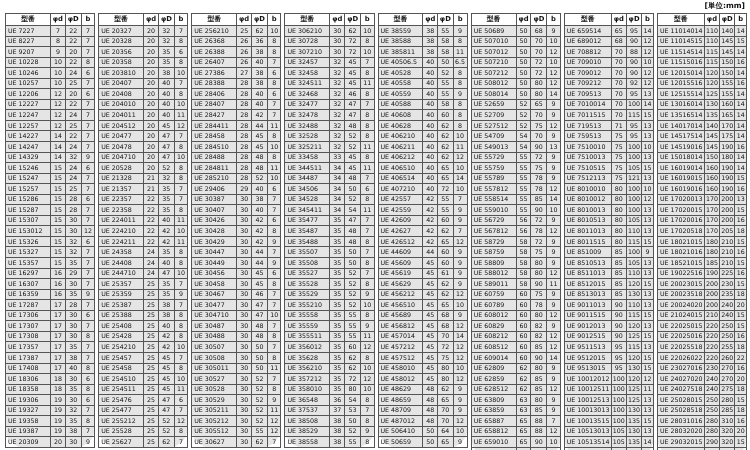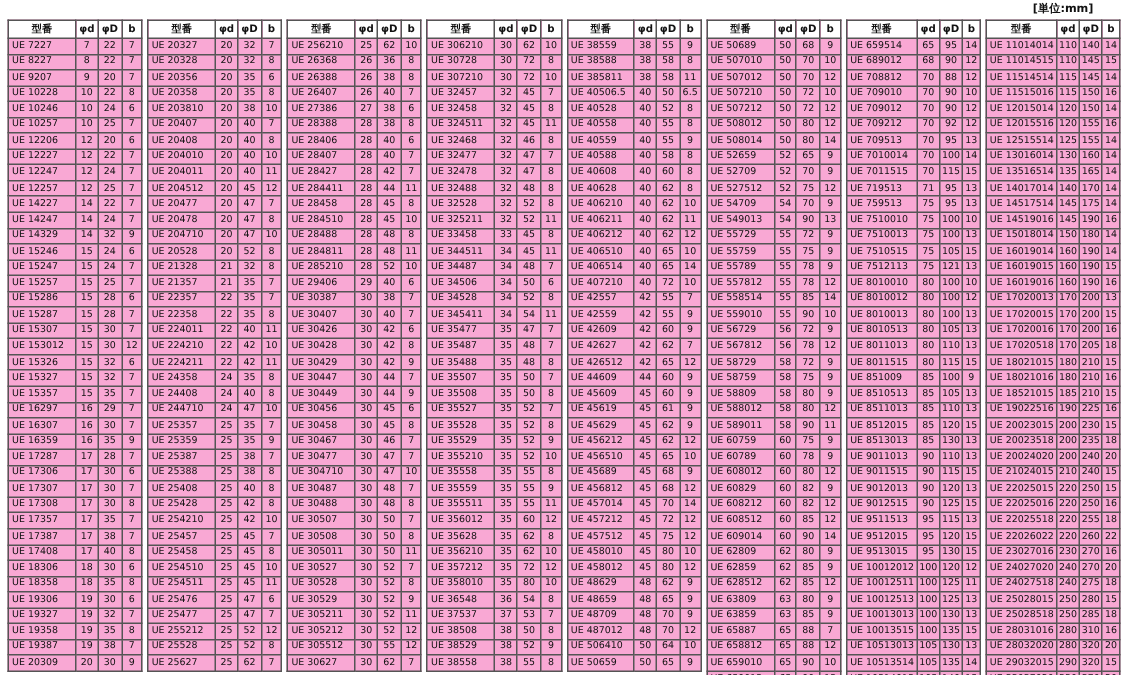--- a/index.html
+++ b/index.html
@@ -1,20 +1,20 @@
 <!DOCTYPE html>
 <html><head>
 <meta charset="utf-8">
 <style>
   html,body{margin:0;padding:0;}
   body{width:750px;height:450px;background:#ffffff;position:relative;
        font-family:"DejaVu Sans","Liberation Sans",sans-serif;color:#111;}
-  .unit-label{position:absolute;top:1px;right:21px;font-size:7.5px;font-weight:bold;color:#111;}
+  .unit-label{position:absolute;top:1px;right:5px;font-size:7.5px;font-weight:bold;color:#111;}
   .tables{display:flex;gap:3px;padding:13px 3px 0 5px;align-items:flex-start;}
-  table{border-collapse:collapse;table-layout:fixed;background:#f9a8d4;}
+  table{border-collapse:collapse;table-layout:fixed;background:#e5e5e5;border-radius:21px;}
   th,td{border:1px solid #555;font-size:6.3px;line-height:1;height:9.55px;
         padding:0 1px;white-space:nowrap;overflow:hidden;}
   th{font-weight:bold;text-align:center;height:11px;font-size:6.8px;background:#fff;}
   .col-model{width:46px}
   .col-d{width:13px}
   .col-dd{width:14px}
   .col-b{width:12px}
   .cell-model{text-align:left;padding-left:2px;}
   .cell-num{text-align:center;}
 </style>

